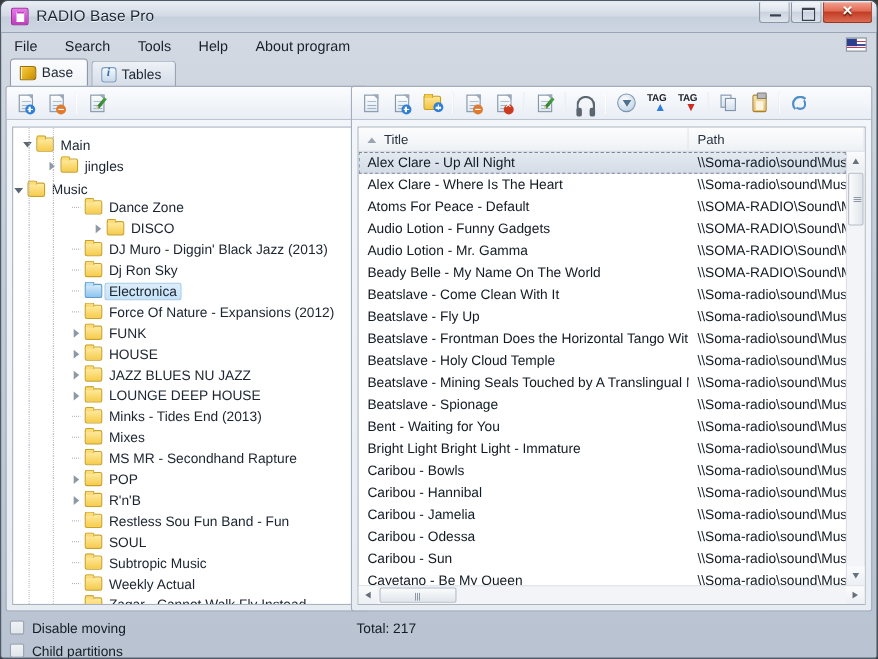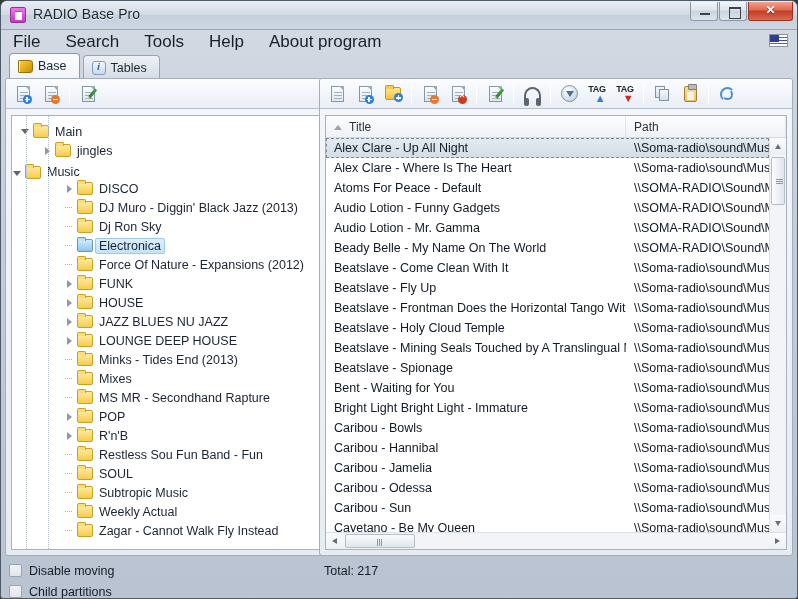--- a/index.html
+++ b/index.html
@@ -83,21 +83,21 @@
   }
 
   
   .menubar {
     height: 24px;
     position: relative;
     padding-left: 11px;
     display: flex; align-items: center; gap: 0;
   }
   .menuitem {
-    font-size: 17px; color: #16202b;
+    font-size: 13px; color: #16202b;
     padding: 2px 12px 3px 1px;
     margin-right: 12px;
     cursor: default;
   }
   .menuitem:last-of-type { margin-right: 0; }
   .flag-icon {
     position: absolute; right: 9px; top: 4px;
     width: 19px; height: 13px;
     border: 1px solid #8a93a0;
     background:
@@ -617,20 +617,25 @@
               <span class="exp closed"></span>
               <span class="tfolder"></span>
               <span class="lbl">jingles</span>
             </div>
             <div class="node" style=" align-items: flex-end;">
               <span class="exp open"></span>
               <span class="tfolder"></span>
               <span class="lbl">Music</span>
             </div>
             <div class="node" style="padding-left: 52px;">
+              <span class="exp none"></span>
+              <span class="tfolder"></span>
+              <span class="lbl">Dance Zone</span>
+            </div>
+            <div class="node" style="padding-left: 72px;">
               <span class="exp closed"></span>
               <span class="tfolder"></span>
               <span class="lbl">DISCO</span>
             </div>
             <div class="node" style="padding-left: 52px;">
               <span class="exp none"></span>
               <span class="tfolder"></span>
               <span class="lbl">DJ Muro - Diggin' Black Jazz (2013)</span>
             </div>
             <div class="node" style="padding-left: 52px;">

